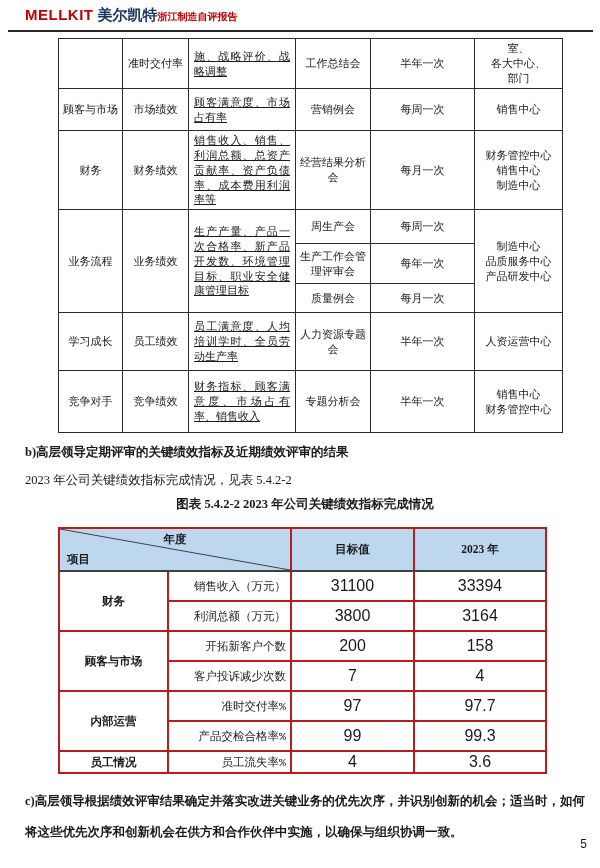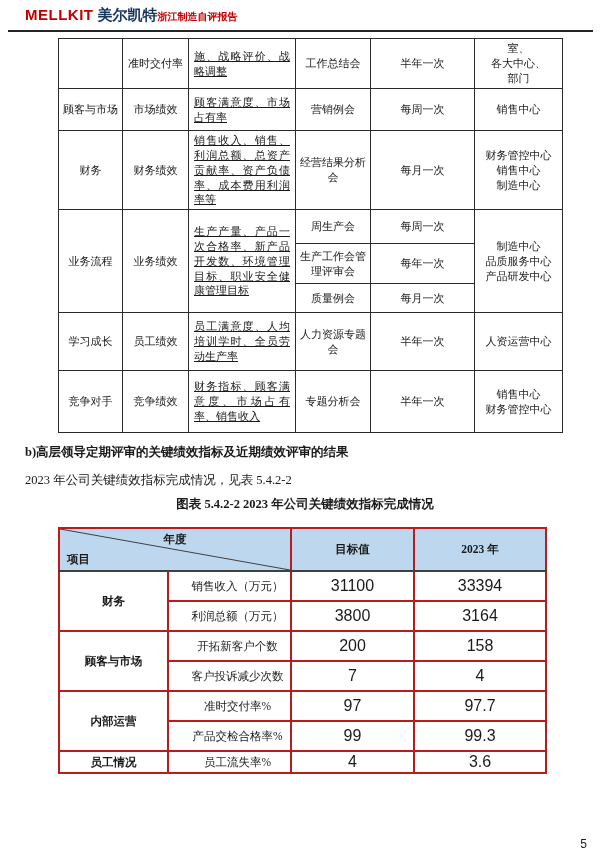--- a/index.html
+++ b/index.html
@@ -34,21 +34,21 @@
   
   .kpi-table { position:absolute; left:58px; top:527px; width:487px;
     font-size:11.5px; border:2px solid #595959; }
   .kpi-table td { border:2px solid #b91c1c; text-align:center; vertical-align:middle; padding:1px 4px; }
   .kpi-table tr.khead td { background:#bdd7ee; font-weight:bold; border-bottom:2px solid #404040; }
   .kpi-table td.diag { position:relative; padding:0; }
   .diag svg { position:absolute; inset:0; width:100%; height:100%; }
   .diag .diag-top { position:absolute; top:3px; left:0; width:100%; text-align:center; font-weight:bold; }
   .diag .diag-bottom { position:absolute; bottom:3px; left:7px; font-weight:bold; }
   .kpi-table td.grp { font-weight:bold; }
-  .kpi-table td.ind2 { text-align:center; padding-left:20px; }
+  .kpi-table td.ind2 { text-align:right; padding-left:20px;font-family:Liberation Mono, monospace; }
   .kpi-table td.num { font-family:"Liberation Sans","DejaVu Sans",sans-serif; font-size:16px; }
 
   
   .sec-c { top:786px; line-height:31px; text-align:justify; }
   .page-num { position:absolute; right:13px; top:837px; font-size:12px;
     font-family:"Liberation Sans","DejaVu Sans",sans-serif; }
 </style>
 </head>
 <body>
 
@@ -193,16 +193,17 @@
     </tr>
     <tr style="height:20px">
       <td class="grp">员工情况</td>
       <td class="ind2">员工流失率%</td>
       <td class="num">4</td>
       <td class="num">3.6</td>
     </tr>
   </tbody>
     </table>
 
+  <div class="line bold sec-c">c)高层领导根据绩效评审结果确定并落实改进关键业务的优先次序，并识别创新的机会；适当时，如何将这些优先次序和创新机会在供方和合作伙伴中实施，以确保与组织协调一致。</div>
 
   <div class="page-num">5</div>
 
 </div>
 
 </body></html>

